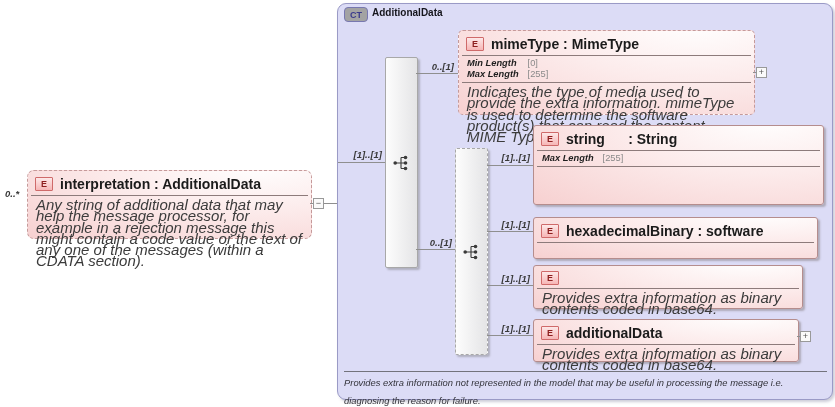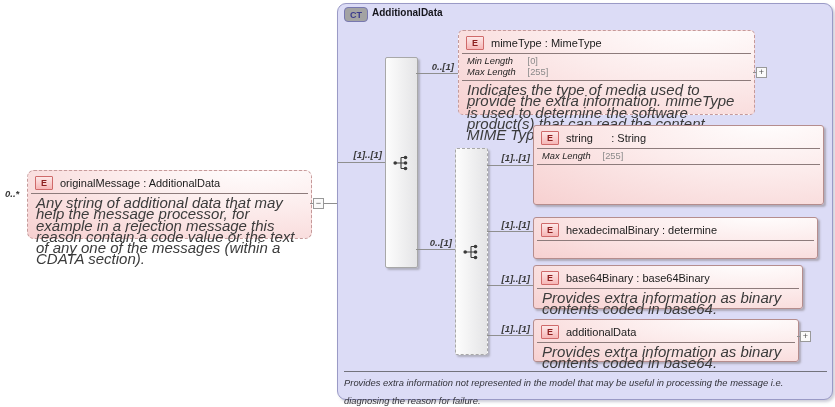--- a/index.html
+++ b/index.html
@@ -20,25 +20,25 @@
 
   
   .node{position:absolute;border-radius:5px;
     background:radial-gradient(ellipse at 80% -10%, #ffffff 0%, #fcebeb 45%, #f5c9c9 115%);}
   .node.dashed{border:1px dashed #c59a9a;}
   .node.solid{border:1px solid #b58d8d;box-shadow:2px 2px 2px rgba(120,110,110,0.45);border-radius:3px;}
   .node-header{display:flex;align-items:center;gap:7px;padding:5px 7px 3px 7px;}
   .e-badge{width:16px;height:12px;flex:0 0 auto;
     background:linear-gradient(180deg,#fde8e8,#f6b6b6);border:1px solid #cf6a6a;border-radius:1px;
     color:#8d1f1f;font-size:9px;font-weight:bold;display:flex;align-items:center;justify-content:center;}
-  .node-title{font-size:11px;font-weight:normal;color:#1b1b1b;white-space:pre;}
+  .node-title{font-size:14px;font-weight:bold;color:#1b1b1b;white-space:pre;}
   .node-sep{border-top:1px solid #8d7b7b;margin:0 3px;}
   .facets{padding:2px 8px 2px 8px;}
   .facet-row{font-size:9.3px;line-height:11px;}
-  .facet-name{font-style:italic;color:#1f1f1f;display:inline-block;min-width:58px;}
+  .facet-name{font-style:italic;color:#1f1f1f;display:inline-block;min-width:58px;font-weight:bold;}
   .facet-value{color:#8a8a8a;}
   .node-desc{padding:3px 8px 3px 8px;font-size:15px;line-height:11.3px;font-style:italic;color:#3b3b3b;}
 
   
   .comp{position:absolute;width:31px;background:linear-gradient(to right,#fdfdfd,#e4e4e6);
     box-shadow:2px 2px 2px rgba(110,110,110,0.4);border-radius:2px;}
   .comp.solid{border:1px solid #a8a8a8;}
   .comp.dashed{border:1px dashed #a8a8a8;}
   .comp-icon{position:absolute;left:6px;top:50%;margin-top:-9px;}
 
@@ -59,24 +59,24 @@
   <div class="ct-badge">CT</div>
   <div class="ct-title">AdditionalData</div>
   <div class="ct-footer-sep"></div>
   <div class="ct-footer">Provides extra information not represented in the model that may be useful in processing the message i.e. diagnosing the reason for failure.</div>
 
   <div class="root-card">0..*</div>
 
   <div class="node dashed" style="left:27px;top:170px;width:283px;height:67px;border-radius:7px;">
     <div class="node-header">
       <span class="e-badge">E</span>
-      <span class="node-title">originalMessage : AdditionalData</span>
+      <span class="node-title">interpretation : AdditionalData</span>
     </div>
     <div class="node-sep"></div>
-    <div class="node-desc">Any string of additional data that may help the message processor, for example in a rejection message this reason contain a code value or the text of any one of the messages (within a CDATA section).</div>
+    <div class="node-desc">Any string of additional data that may help the message processor, for example in a rejection message this might contain a code value or the text of any one of the messages (within a CDATA section).</div>
   </div>
 
   <div class="line" style="left:310px;top:203px;width:27px;"></div>
   <div class="expander" style="left:313px;top:198px;">−</div>
 
   <div class="line" style="left:338px;top:162px;width:47px;"></div>
   <div class="card" style="left:342px;top:149px;width:40px;">[1]..[1]</div>
 
   <div class="comp solid" style="left:385px;top:57px;height:209px;">
     <span class="comp-icon">
@@ -153,29 +153,28 @@
         <span class="facet-name">Max Length</span>
         <span class="facet-value">[255]</span>
       </div>
     </div>
     <div class="node-sep"></div>
   </div>
 
   <div class="node solid" style="left:533px;top:217px;width:283px;height:40px;">
     <div class="node-header">
       <span class="e-badge">E</span>
-      <span class="node-title">hexadecimalBinary : determine</span>
+      <span class="node-title">hexadecimalBinary : software</span>
     </div>
     <div class="node-sep"></div>
   </div>
 
   <div class="node solid" style="left:533px;top:265px;width:268px;height:42px;">
     <div class="node-header">
       <span class="e-badge">E</span>
-      <span class="node-title">base64Binary : base64Binary</span>
     </div>
     <div class="node-sep"></div>
     <div class="node-desc">Provides extra information as binary contents coded in base64.</div>
   </div>
 
   <div class="node solid" style="left:533px;top:319px;width:264px;height:41px;">
     <div class="node-header">
       <span class="e-badge">E</span>
       <span class="node-title">additionalData</span>
     </div>

